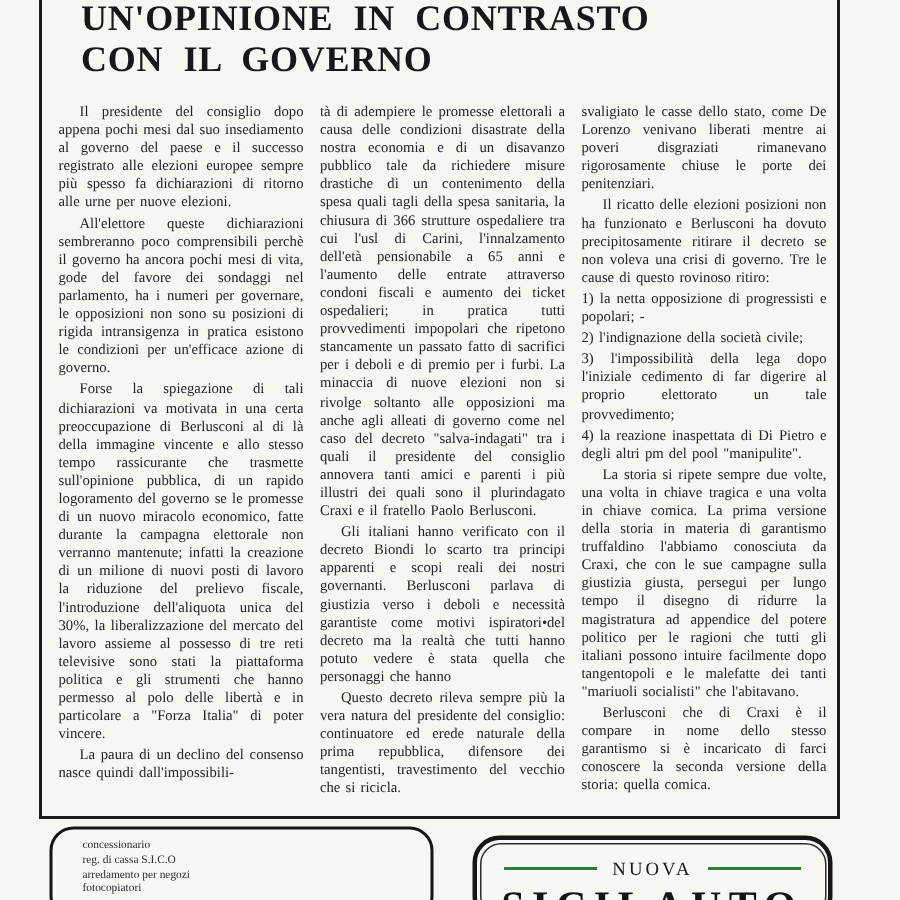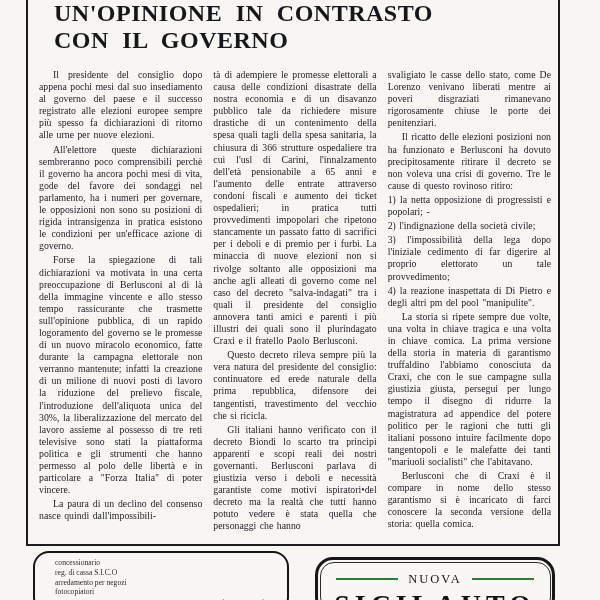--- a/index.html
+++ b/index.html
@@ -154,22 +154,22 @@
 
     <div class="col">
       <p class="indent">Il presidente del consiglio dopo appena pochi mesi dal suo insediamento al governo del paese e il successo registrato alle elezioni europee sempre più spesso fa dichiarazioni di ritorno alle urne per nuove elezioni.</p>
       <p class="indent">All'elettore queste dichiarazioni sembreranno poco comprensibili perchè il governo ha ancora pochi mesi di vita, gode del favore dei sondaggi nel parlamento, ha i numeri per governare, le opposizioni non sono su posizioni di rigida intransigenza in pratica esistono le condizioni per un'efficace azione di governo.</p>
       <p class="indent">Forse la spiegazione di tali dichiarazioni va motivata in una certa preoccupazione di Berlusconi al di là della immagine vincente e allo stesso tempo rassicurante che trasmette sull'opinione pubblica, di un rapido logoramento del governo se le promesse di un nuovo miracolo economico, fatte durante la campagna elettorale non verranno mantenute; infatti la creazione di un milione di nuovi posti di lavoro la riduzione del prelievo fiscale, l'introduzione dell'aliquota unica del 30%, la liberalizzazione del mercato del lavoro assieme al possesso di tre reti televisive sono stati la piattaforma politica e gli strumenti che hanno permesso al polo delle libertà e in particolare a "Forza Italia" di poter vincere.</p>
       <p class="indent">La paura di un declino del consenso nasce quindi dall'impossibili-</p>
     </div>
 
     <div class="col">
       <p>tà di adempiere le promesse elettorali a causa delle condizioni disastrate della nostra economia e di un disavanzo pubblico tale da richiedere misure drastiche di un contenimento della spesa quali tagli della spesa sanitaria, la chiusura di 366 strutture ospedaliere tra cui l'usl di Carini, l'innalzamento dell'età pensionabile a 65 anni e l'aumento delle entrate attraverso condoni fiscali e aumento dei ticket ospedalieri; in pratica tutti provvedimenti impopolari che ripetono stancamente un passato fatto di sacrifici per i deboli e di premio per i furbi. La minaccia di nuove elezioni non si rivolge soltanto alle opposizioni ma anche agli alleati di governo come nel caso del decreto "salva-indagati" tra i quali il presidente del consiglio annovera tanti amici e parenti i più illustri dei quali sono il plurindagato Craxi e il fratello Paolo Berlusconi.</p>
+      <p class="indent">Gli italiani hanno verificato con il decreto Biondi lo scarto tra principi apparenti e scopi reali dei nostri governanti. Berlusconi parlava di giustizia verso i deboli e necessità garantiste come motivi ispiratori•del decreto ma la realtà che tutti hanno potuto vedere è stata quella che personaggi che hanno</p>
       <p class="indent">Questo decreto rileva sempre più la vera natura del presidente del consiglio: continuatore ed erede naturale della prima repubblica, difensore dei tangentisti, travestimento del vecchio che si ricicla.</p>
-      <p class="indent">Gli italiani hanno verificato con il decreto Biondi lo scarto tra principi apparenti e scopi reali dei nostri governanti. Berlusconi parlava di giustizia verso i deboli e necessità garantiste come motivi ispiratori•del decreto ma la realtà che tutti hanno potuto vedere è stata quella che personaggi che hanno</p>
     </div>
 
     <div class="col">
       <p>svaligiato le casse dello stato, come De Lorenzo venivano liberati mentre ai poveri disgraziati rimanevano rigorosamente chiuse le porte dei penitenziari.</p>
       <p class="indent">Il ricatto delle elezioni posizioni non ha funzionato e Berlusconi ha dovuto precipitosamente ritirare il decreto se non voleva una crisi di governo. Tre le cause di questo rovinoso ritiro:</p>
       <p>1) la netta opposizione di progressisti e popolari; -</p>
       <p>2) l'indignazione della società civile;</p>
       <p>3) l'impossibilità della lega dopo l'iniziale cedimento di far digerire al proprio elettorato un tale provvedimento;</p>
       <p>4) la reazione inaspettata di Di Pietro e degli altri pm del pool "manipulite".</p>
       <p class="indent">La storia si ripete sempre due volte, una volta in chiave tragica e una volta in chiave comica. La prima versione della storia in materia di garantismo truffaldino l'abbiamo conosciuta da Craxi, che con le sue campagne sulla giustizia giusta, persegui per lungo tempo il disegno di ridurre la magistratura ad appendice del potere politico per le ragioni che tutti gli italiani possono intuire facilmente dopo tangentopoli e le malefatte dei tanti "mariuoli socialisti" che l'abitavano.</p>

